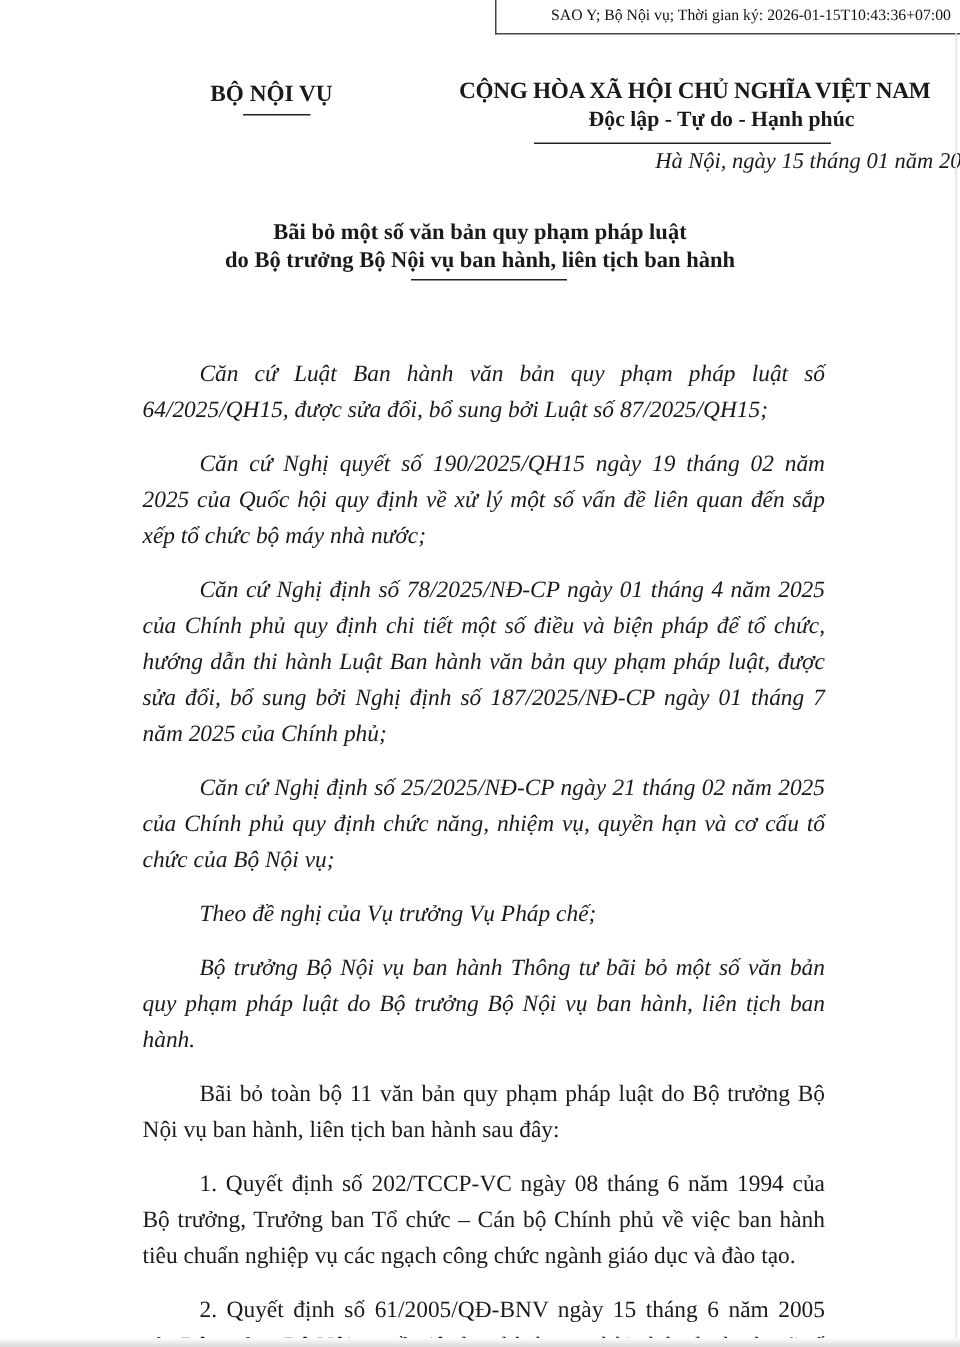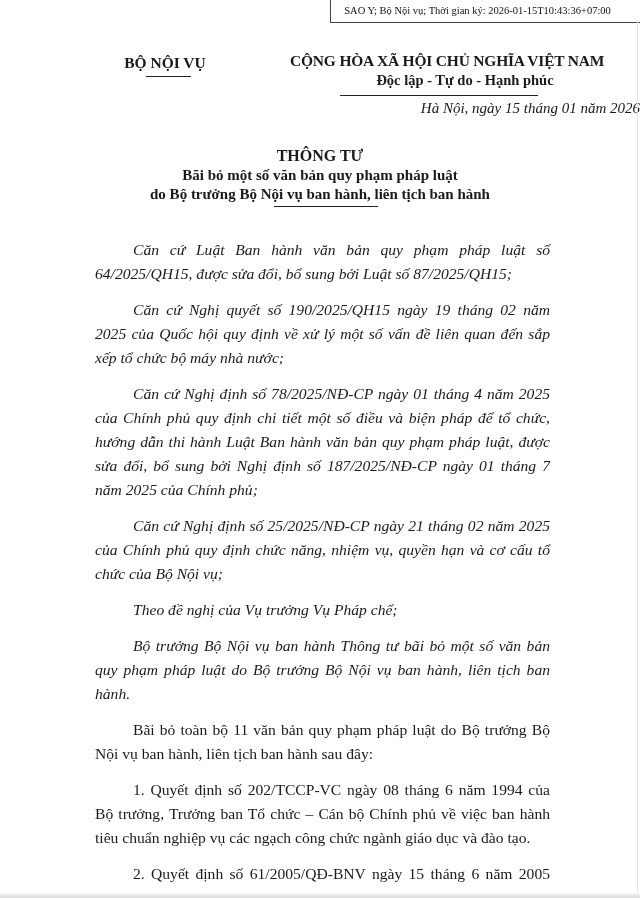--- a/index.html
+++ b/index.html
@@ -5,24 +5,24 @@
   html, body { margin: 0; padding: 0; }
   body {
     width: 640px; height: 898px; overflow: hidden;
     background: #ffffff; position: relative;
     font-family: "Liberation Serif", "DejaVu Serif", serif;
     color: #1a1a1a;
   }
   .stamp {
     position: absolute; top: 0; left: 330px; right: 0; height: 22px;
     border-left: 1px solid #444; border-bottom: 1px solid #444;
-    font-size: 10.5px; line-height: 22px; text-align: center; padding-right: 16px;
+    font-size: 10.5px; line-height: 22px; text-align: right; padding-right: 6px;
     color: #111; background: #fff;
   }
-  .header { position: absolute; top: 44px; left: 0; width: 603px; height: 100px; }
+  .header { position: absolute; top: 44px; left: 16px; width: 603px; height: 100px; }
   .agency {
     position: absolute; left: 90px; top: 10px; width: 150px; text-align: center;
     font-weight: bold; font-size: 15.5px;
   }
   .agency-line { position: absolute; left: 146px; top: 32px; width: 45px; border-top: 1px solid #222; }
   .docno { position: absolute; left: 96px; top: 50px; font-size: 15px; }
   .docno .hand { color: #2a3b9a; font-style: italic; font-family: "DejaVu Sans", sans-serif; font-size: 14px; padding: 0 6px 0 4px; }
   .nation {
     position: absolute; left: 290px; top: 8px; width: 350px; text-align: left;
     font-weight: bold; font-size: 15.5px; letter-spacing: -0.2px;
@@ -58,21 +58,20 @@
 <div class="header">
   <div class="agency">BỘ NỘI VỤ</div>
   <div class="agency-line"></div>
   <div class="nation">CỘNG HÒA XÃ HỘI CHỦ NGHĨA VIỆT NAM</div>
   <div class="motto">Độc lập - Tự do - Hạnh phúc</div>
   <div class="motto-line"></div>
   <div class="place-date">Hà Nội, ngày  15  tháng 01 năm 2026</div>
 </div>
 
 <div class="title-block">
-  <div class="doc-type">THÔNG TƯ</div>
   <div class="doc-sub">Bãi bỏ một số văn bản quy phạm pháp luật</div>
   <div class="doc-sub">do Bộ trưởng Bộ Nội vụ ban hành, liên tịch ban hành</div>
   <div class="title-line"></div>
 </div>
 
 <div class="body">
   <p class="it">Căn cứ Luật Ban hành văn bản quy phạm pháp luật số 64/2025/QH15, được sửa đổi, bổ sung bởi Luật số 87/2025/QH15;</p>
   <p class="it">Căn cứ Nghị quyết số 190/2025/QH15 ngày 19 tháng 02 năm 2025 của Quốc hội quy định về xử lý một số vấn đề liên quan đến sắp xếp tổ chức bộ máy nhà nước;</p>
   <p class="it">Căn cứ Nghị định số 78/2025/NĐ-CP ngày 01 tháng 4 năm 2025 của Chính phủ quy định chi tiết một số điều và biện pháp để tổ chức, hướng dẫn thi hành Luật Ban hành văn bản quy phạm pháp luật, được sửa đổi, bổ sung bởi Nghị định số 187/2025/NĐ-CP ngày 01 tháng 7 năm 2025 của Chính phủ;</p>
   <p class="it">Căn cứ Nghị định số 25/2025/NĐ-CP ngày 21 tháng 02 năm 2025 của Chính phủ quy định chức năng, nhiệm vụ, quyền hạn và cơ cấu tổ chức của Bộ Nội vụ;</p>

